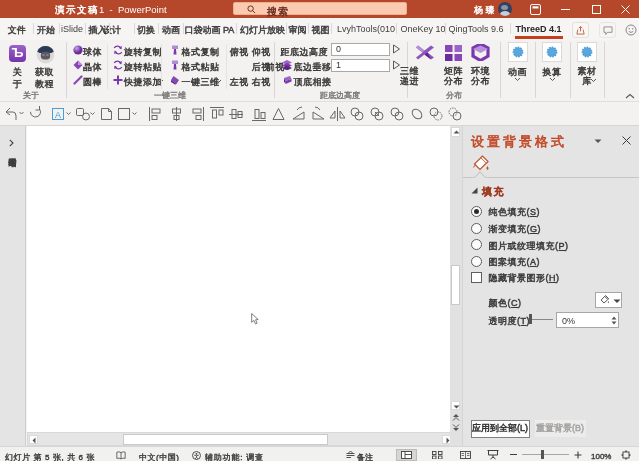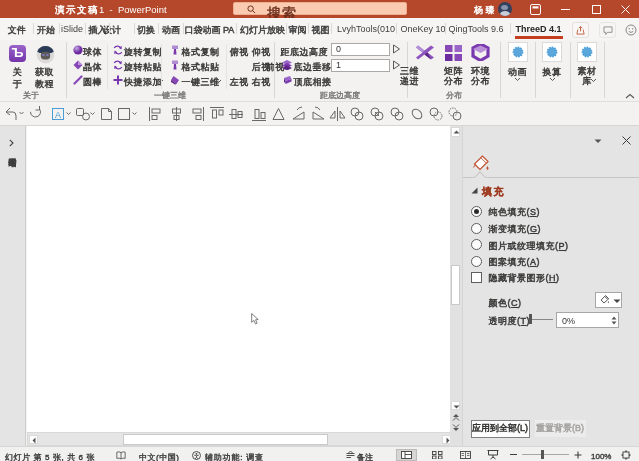--- a/index.html
+++ b/index.html
@@ -42,21 +42,21 @@
 </style></head>
 <body>
 
 <div id="titlebar">
   <div class="a" style="left:55px;top:3.5px;color:#fff;font-size:9.5px;"><span class="cjk ck">演示文稿</span>1&nbsp; - &nbsp;PowerPoint</div>
   <div class="a" style="left:233px;top:2px;width:174px;height:13px;background:#fbcbb1;border:1px solid #efb092;border-radius:2px;">
     <svg class="a" style="left:13px;top:2px;" width="9" height="9" viewBox="0 0 10 10">
         <circle cx="4" cy="4" r="3" fill="none" stroke="#6b2d1c" stroke-width="1.1"></circle>
         <line x1="6.2" y1="6.2" x2="9" y2="9" stroke="#6b2d1c" stroke-width="1.1"></line>
       </svg>
-    <div class="a ck" style="left:33px;top:2px;font-size:14px;color:#6b2d1c;letter-spacing:1px;">搜索</div>
+    <div class="a ck" style="left:33px;top:2px;font-size:10px;color:#6b2d1c;letter-spacing:1px;">搜索</div>
   </div>
   <div class="a ck" style="left:474px;top:4px;color:#fff;letter-spacing:2.5px;">杨臻</div>
   <div class="a" style="left:497.5px;top:2px;width:14px;height:14px;border-radius:50%;background:#33415e;overflow:hidden;">
     <div class="a" style="left:3.5px;top:3px;width:7px;height:5px;border-radius:50%;background:#8894ab;"></div>
     <div class="a" style="left:2px;top:8.5px;width:10px;height:6px;border-radius:50% 50% 0 0;background:#c8cdd8;"></div>
   </div>
   <svg class="a" style="left:530px;top:3.5px;" width="11" height="11" viewBox="0 0 11 11">
       <rect x="0.5" y="0.5" width="10" height="10" rx="1.5" fill="none" stroke="#fff" stroke-width="1"></rect>
       <rect x="2.5" y="2.3" width="6" height="2.2" fill="#fff"></rect>
     </svg>
@@ -388,20 +388,21 @@
     <svg class="a" style="left:2px;top:287px;" width="8" height="8">
         <path d="M1 4 L4 1 L7 4 Z" fill="#555"></path>
         <path d="M1 7.5 L4 4.5 L7 7.5" fill="none" stroke="#555" stroke-width="1"></path>
       </svg>
     <svg class="a" style="left:2px;top:297.5px;" width="8" height="8">
         <path d="M1 4 L4 7 L7 4 Z" fill="#555"></path>
         <path d="M1 0.5 L4 3.5 L7 0.5" fill="none" stroke="#555" stroke-width="1"></path>
       </svg>
   </div>
   <div id="panel">
+    <div class="a" style="left:8px;top:7px;font-size:13px;color:#c34a28;letter-spacing:3px;white-space:nowrap;-webkit-text-stroke:0.6px #c34a28;">设置背景格式</div>
     <svg class="a" style="left:131px;top:13px;" width="8" height="5">
         <path d="M0.5 0.5 L4 4 L7.5 0.5 Z" fill="#555"></path>
       </svg>
     <svg class="a" style="left:159px;top:10px;" width="9" height="9">
         <line x1="0.5" y1="0.5" x2="8.5" y2="8.5" stroke="#3b3a39" stroke-width="1"></line>
         <line x1="8.5" y1="0.5" x2="0.5" y2="8.5" stroke="#3b3a39" stroke-width="1"></line>
       </svg>
     <svg class="a" style="left:10px;top:29px;" width="17" height="18" viewBox="0 0 17 18">
         <path d="M8 2.5 L13.5 8 L7 14.5 L1.5 9 Z" fill="#fff" stroke="#c0502f" stroke-width="1.2"></path>
         <path d="M8 2.5 L9.5 1 L15 6.5 L13.5 8" fill="#fff" stroke="#c0502f" stroke-width="1.2"></path>

